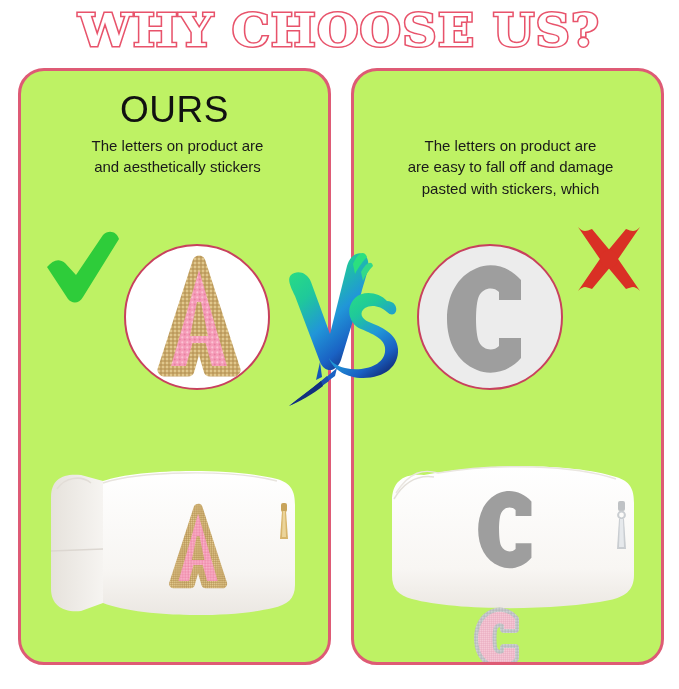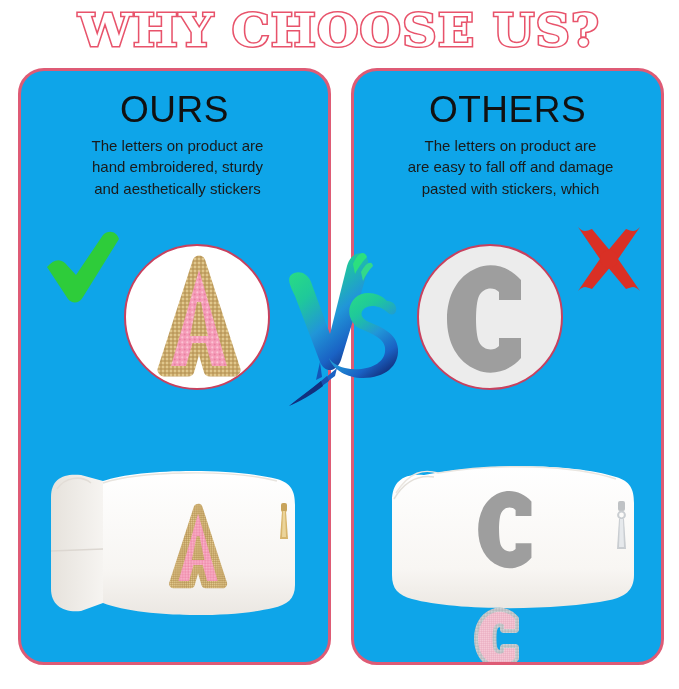--- a/index.html
+++ b/index.html
@@ -24,21 +24,21 @@
     -webkit-text-stroke:3px #E8536B;
     paint-order:stroke fill;
     transform:scaleX(1.06);
     white-space:nowrap;
     line-height:1;
   }
 
   
   .panel{
     position:absolute;top:68px;height:597px;
-    background:#0ea5e9;
+    background:#bef264;
     border:3px solid #DE5B75;
     border-radius:26px;
     box-sizing:border-box;
     overflow:hidden;
   }
   .panel-left{left:18px;width:313px;}
   .panel-right{left:351px;width:313px;}
 
   .panel-heading{
     position:absolute;left:0;top:18px;width:100%;
@@ -93,21 +93,20 @@
   <div class="title-wrap">
     <div class="title-text">WHY CHOOSE US?</div>
   </div>
 
   <div class="panel panel-left">
 
     <div class="panel-heading">OURS</div>
 
     <div class="panel-body">
       <div>The letters on product are</div>
-      <div>hand embroidered, sturdy</div>
       <div>and aesthetically stickers</div>
     </div>
 
     <div class="mark mark-check">
       <svg width="78" height="78" viewBox="0 0 78 78">
         <path d="M4 38 C10 31 16 29 22 34 L33 46 L60 6 C66 0 74 3 76 10 L40 68 C36 75 29 75 25 70 Z" fill="#2ECC3A"></path>
       </svg>
     </div>
 
     <div class="circle circle-ours">
@@ -176,21 +175,20 @@
           <rect x="252" y="50" width="6" height="9" rx="2" fill="#C8A45C"></rect>
           <path d="M253 58 L257 58 L259 86 L251 86 Z" fill="#D7B46B"></path>
           <path d="M254 58 L256 58 L257 84 L253 84 Z" fill="#EBD49A"></path>
         </g>
       </svg>
     </div>
   </div>
 
   <div class="panel panel-right">
 
-    <div class="panel-heading">OTHERS</div>
 
     <div class="panel-body">
       <div>The letters on product are</div>
       <div>are easy to fall off and damage</div>
       <div>pasted with stickers, which</div>
     </div>
 
     <div class="mark mark-cross">
       <svg width="78" height="78" viewBox="0 0 78 78">
         <path d="M8 6 C14 12 16 10 22 8 L42 32 C38 38 40 40 34 44 Z" fill="#D93025"></path>

